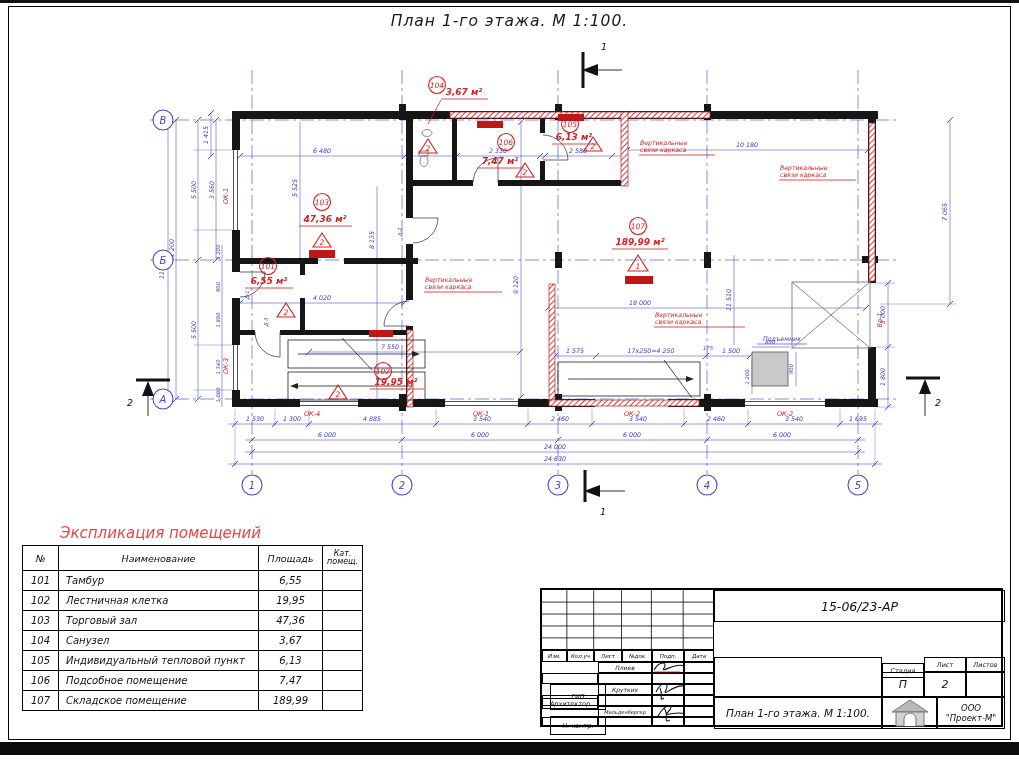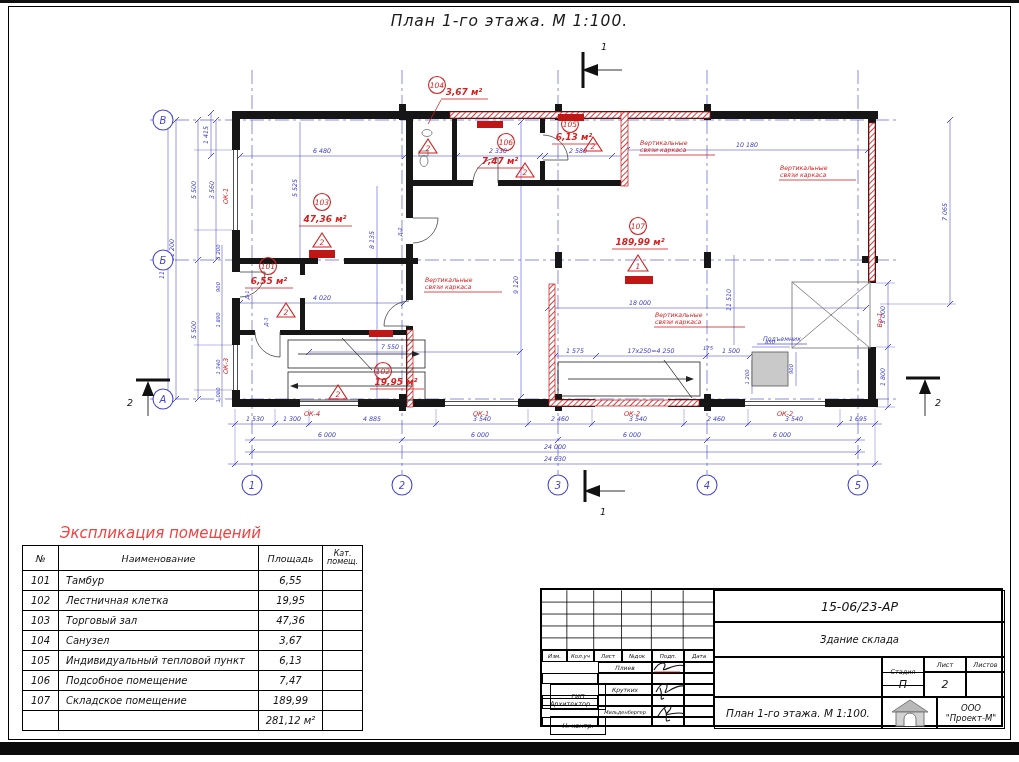--- a/index.html
+++ b/index.html
@@ -419,26 +419,20 @@
       <td class="nm">Подсобное помещение</td>
       <td class="c">7,47</td>
       <td></td>
     </tr>
     <tr>
       <td class="c">107</td>
       <td class="nm">Складское помещение</td>
       <td class="c">189,99</td>
       <td></td>
     </tr>
-    <tr>
-      <td></td>
-      <td></td>
-      <td class="c">281,12 м²</td>
-      <td></td>
-    </tr>
   </tbody>
     </table>
 </div>
 
 <div class="abs" id="tb">
 
   <div class="tc" style="left:0;top:0;width:172px;height:60px;border:none;border-right:1px solid #000;border-bottom:1px solid #000;">
     <svg width="172" height="60" viewBox="0 0 172 60">
       <path d="M25,0V60 M52,0V60 M80,0V60 M110,0V60 M142,0V60 M0,12H172 M0,24H172 M0,36H172 M0,48H172" stroke="#000" stroke-width="0.8"></path>
     </svg>
@@ -477,23 +471,22 @@
   <div class="tc" style="left:142px;top:127px;width:30px;height:10px;"></div>
 
   <svg class="abs" style="left:108px;top:68px;" width="40" height="68" viewBox="0 0 40 68">
     <path d="M4,12 C10,2 18,4 14,10 C10,16 26,4 34,8" stroke="#111" stroke-width="1.1" fill="none"></path>
     <line x1="4" y1="14" x2="30" y2="14" stroke="#c00" stroke-width="0.8"></line>
     <path d="M6,34 C12,22 20,24 16,32 C12,40 24,26 34,28 M10,30 C14,38 8,44 14,40" stroke="#111" stroke-width="1.1" fill="none"></path>
     <path d="M8,58 C16,44 26,46 18,54 C12,60 28,52 34,56 M14,50 C20,58 12,66 20,62" stroke="#111" stroke-width="1.1" fill="none"></path>
   </svg>
 
   <div class="tc" style="left:172px;top:0;width:291px;height:32px;font-size:12.5px;">15-06/23-АР</div>
-  <div class="tc" style="left:172px;top:32px;width:291px;height:35px;font-size:10px;">Здание склада</div>
   <div class="tc" style="left:172px;top:67px;width:168px;height:40px;"></div>
-  <div class="tc" style="left:340px;top:67px;width:42px;height:29px;font-size:6.5px;">Стадия</div>
+  <div class="tc" style="left:340px;top:73px;width:42px;height:15px;font-size:6.5px;">Стадия</div>
   <div class="tc" style="left:382px;top:67px;width:42px;height:15px;font-size:6.5px;">Лист</div>
   <div class="tc" style="left:424px;top:67px;width:39px;height:15px;font-size:6.5px;">Листов</div>
   <div class="tc" style="left:340px;top:82px;width:42px;height:25px;font-size:11px;">П</div>
   <div class="tc" style="left:382px;top:82px;width:42px;height:25px;font-size:11px;">2</div>
   <div class="tc" style="left:424px;top:82px;width:39px;height:25px;"></div>
   <div class="tc" style="left:172px;top:107px;width:168px;height:32px;font-size:10.5px;">План 1-го этажа. М 1:100.</div>
   <div class="tc" style="left:340px;top:107px;width:55px;height:32px;">
     <svg width="40" height="30" viewBox="0 0 40 30">
       <polygon points="20,2 38,14 2,14" fill="#b8b8b8" stroke="#777" stroke-width="1"></polygon>
       <rect x="6" y="14" width="28" height="14" fill="#d2d2d2" stroke="#777" stroke-width="1"></rect>

